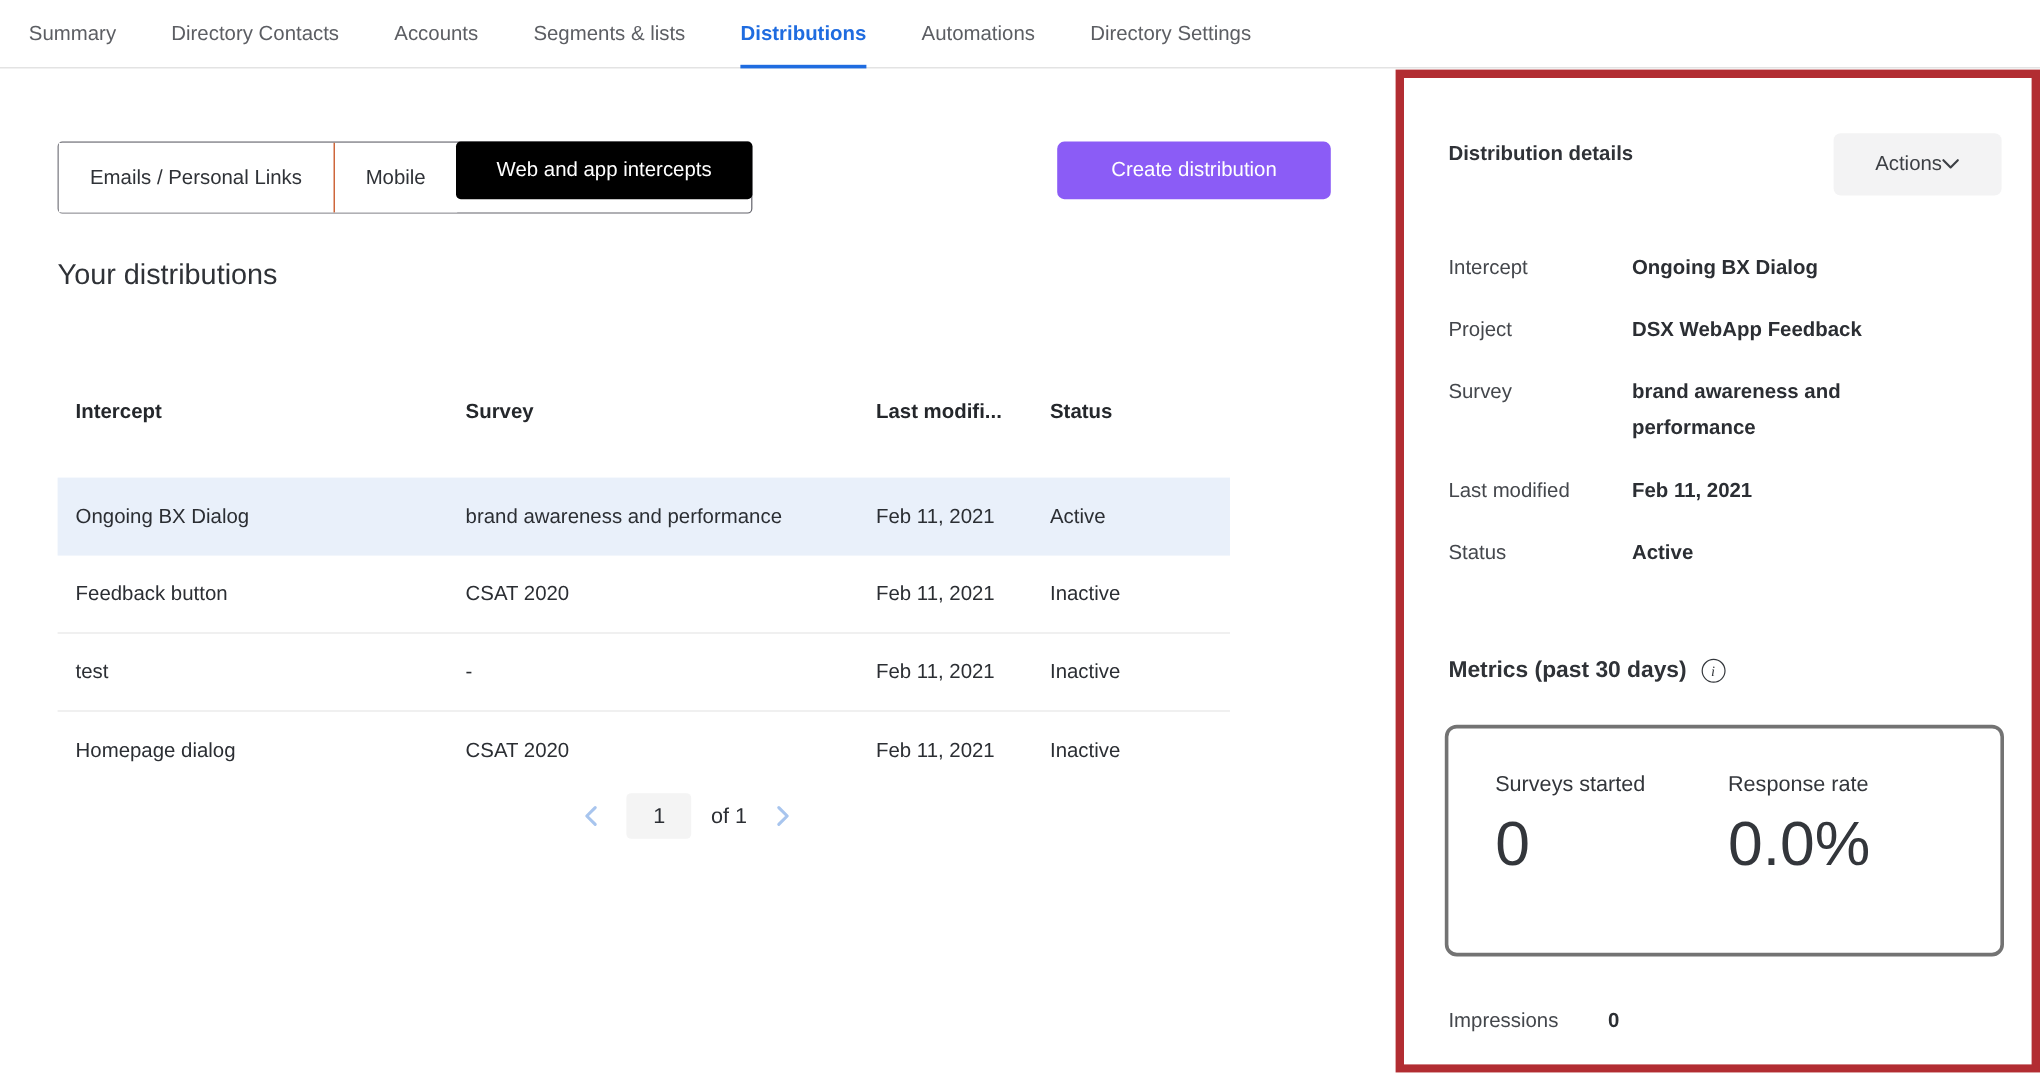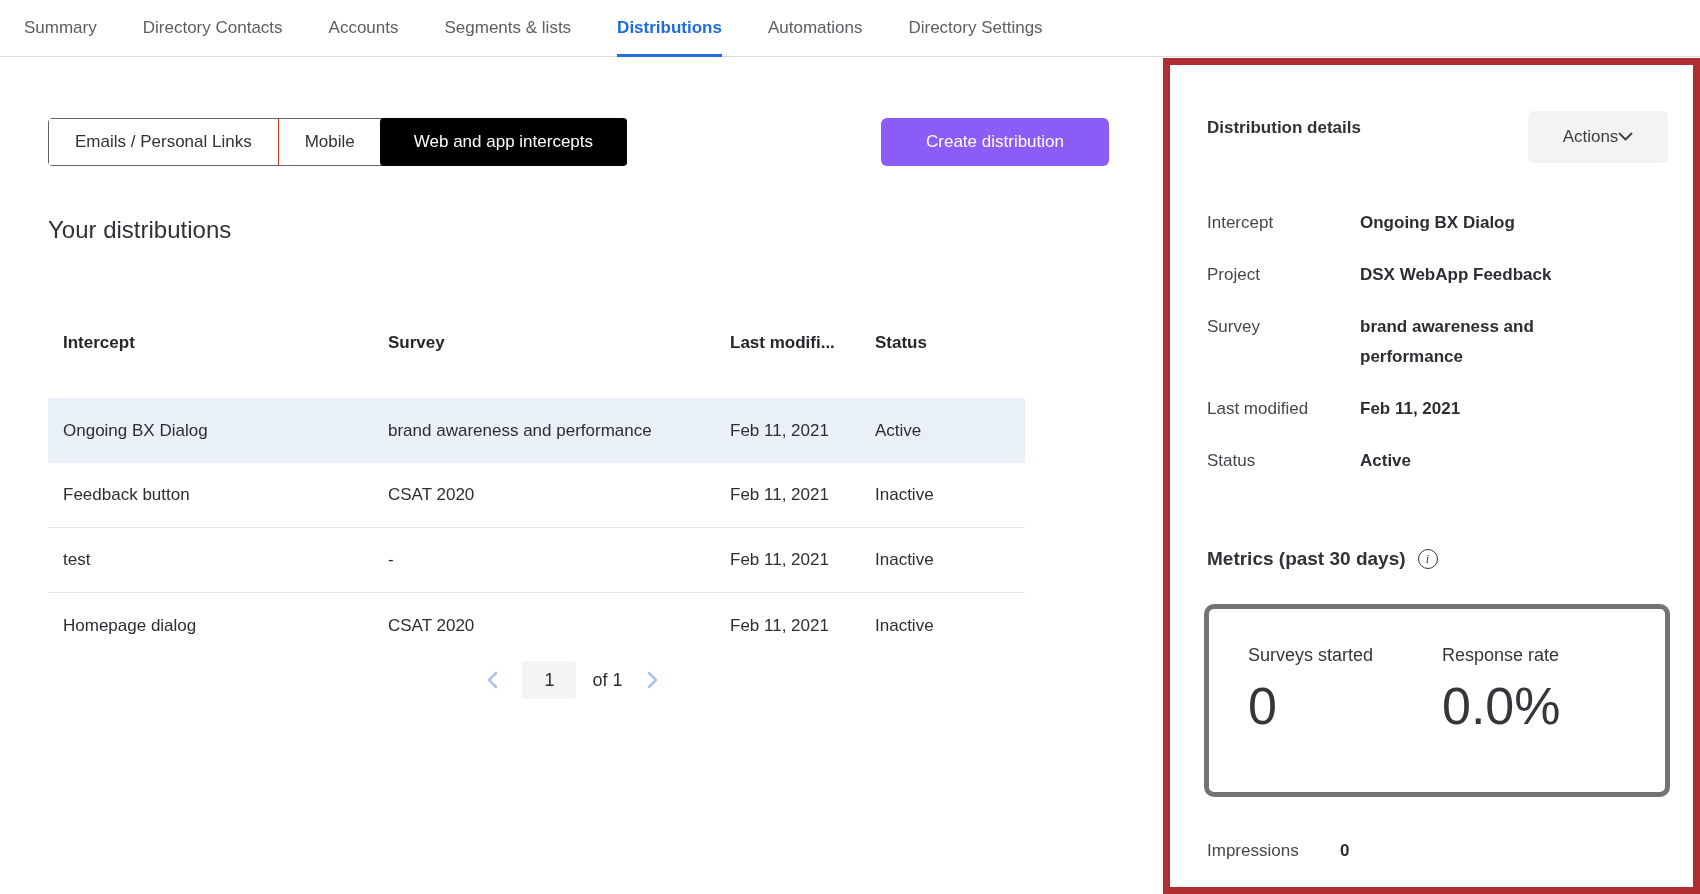--- a/index.html
+++ b/index.html
@@ -20,21 +20,21 @@
     height: 57px; display: flex; align-items: center;
     font-size: 17px; color: #5c5e63; cursor: pointer;
     border-bottom: 3px solid transparent; padding-top: 3px;
   }
   .nav-tab.active {
     color: #1f6ce0; font-weight: 700; border-bottom-color: #1f6ce0;
   }
 
   
   .seg-group {
-    position: absolute; left: 48px; top: 118px; height: 48px;
+    position: absolute; left: 48px; top: 118px; height: 60px;
     display: inline-flex; border: 1px solid #62626a; border-radius: 4px;
     background: #fff;
   }
   .seg {
     display: flex; align-items: center; padding: 0 26px;
     font-size: 17px; color: #2f3237; background: #fff; cursor: pointer;
     white-space: nowrap;
   }
   .seg + .seg { border-left: 1px solid #c2410c; }
   .seg.active {
@@ -100,21 +100,21 @@
     font-size: 19px; font-weight: 700; color: #2f3237;
   }
   .info-icon {
     width: 20px; height: 20px; border: 1.6px solid #33363b; border-radius: 50%;
     display: inline-flex; align-items: center; justify-content: center;
     font-size: 12px; font-weight: 400; color: #33363b; cursor: pointer;
     font-family: "Liberation Serif", serif; font-style: italic;
   }
   .metrics-card {
     position: absolute; left: 1204px; top: 604px; width: 466px; height: 193px;
-    border: 5px solid #737373; border-radius: 10px; background: #fff;
+    border: 3px solid #737373; border-radius: 10px; background: #fff;
     display: flex; padding: 36px 0 0 39px; gap: 0;
   }
   .metric-col { width: 194px; }
   .metric-label { font-size: 18px; color: #33363b; margin-bottom: 10px; }
   .metric-value { font-size: 52px; font-weight: 400; color: #33363b; }
   .impressions-row {
     position: absolute; left: 1207px; top: 836px; display: flex; line-height: 30px;
   }
   .impressions-row .field-label { flex: 0 0 133px; }
 </style>

